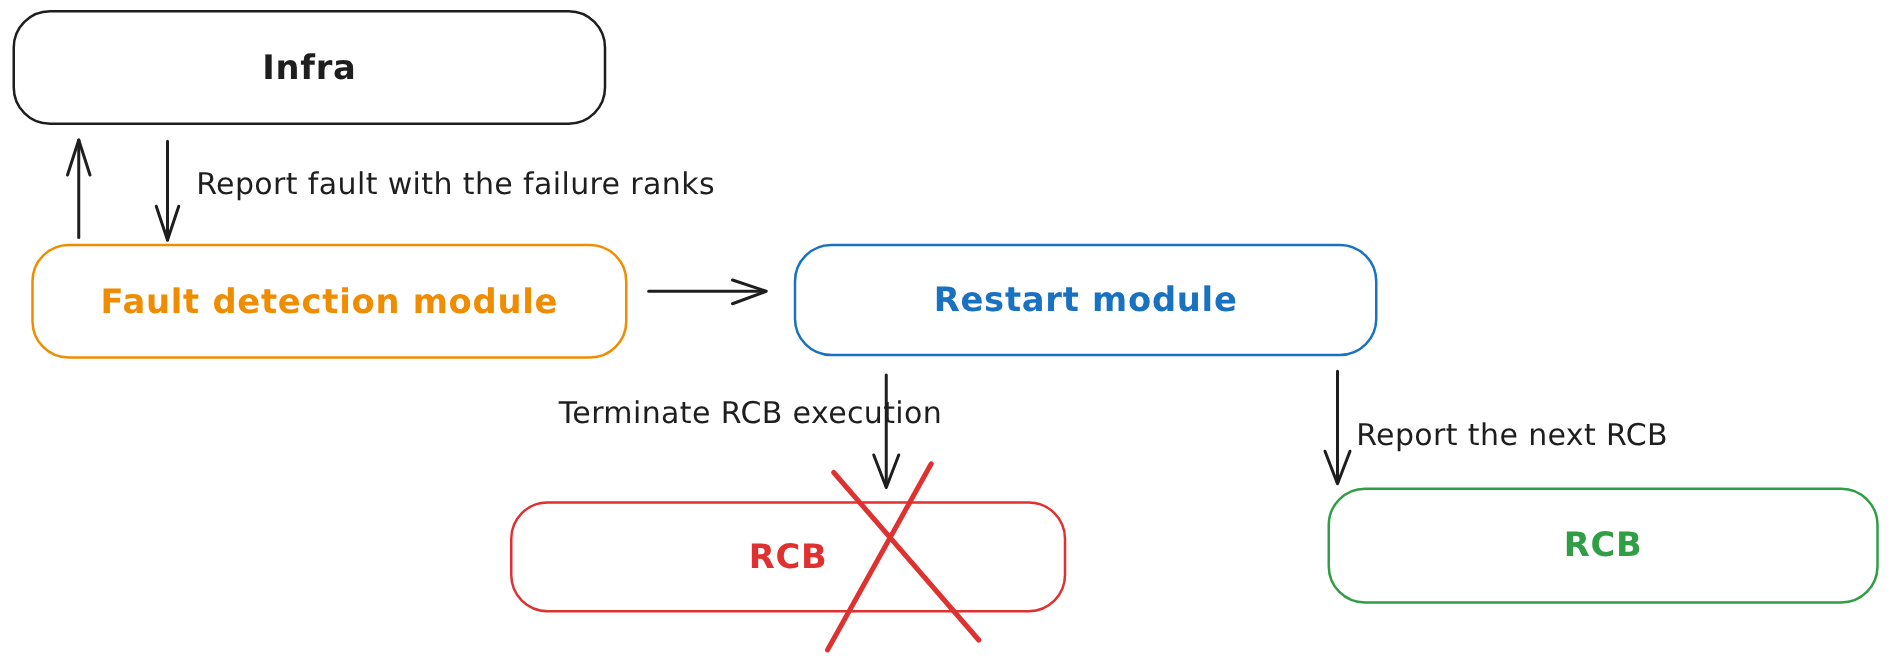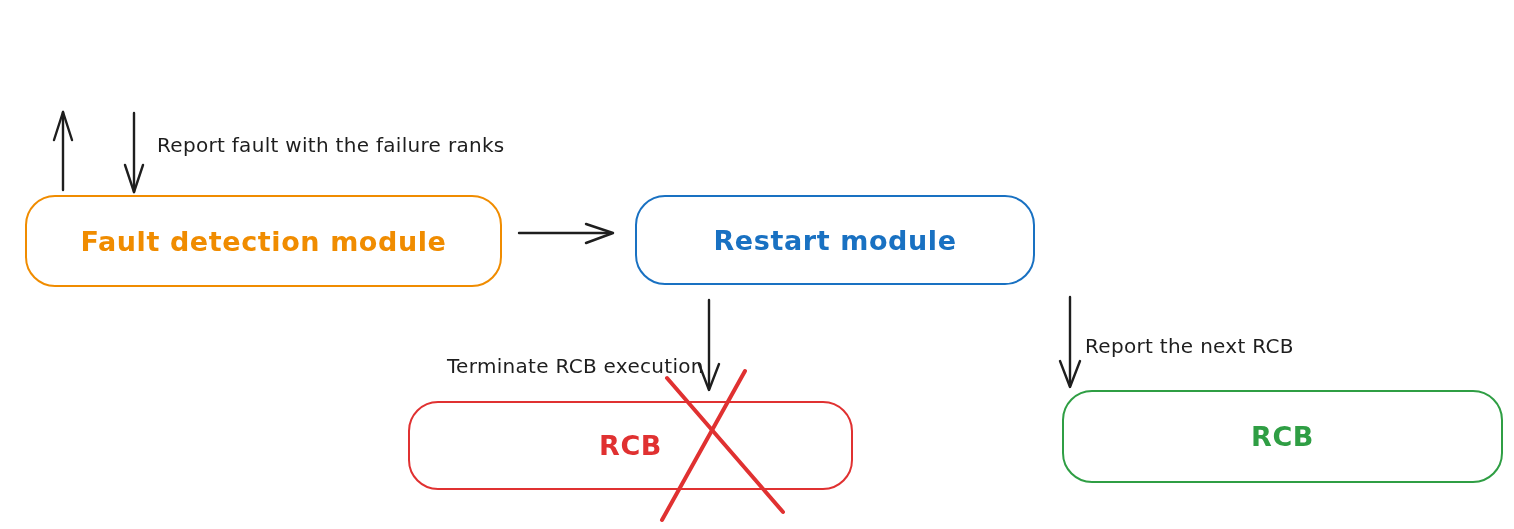--- a/index.html
+++ b/index.html
@@ -37,35 +37,35 @@
     display: flex;
     align-items: center;
     justify-content: center;
     font-size: 27px;
     font-weight: 600;
     letter-spacing: 0.6px;
     background: transparent;
   }
   .node-infra          { left: 10px;   top: 8px;   width: 475px; height: 92px; border-color: var(--ink);    color: var(--ink); }
   .node-fault          { left: 10px;   top: 195px; width: 477px; height: 92px; border-color: var(--orange); color: var(--orange); margin-left: 15px; }
-  .node-restart        { left: 635px;  top: 195px; width: 400px; height: 90px; border-color: var(--blue);   color: var(--blue); }
+  .node-restart        { left: 635px;  top: 195px; width: 467px; height: 90px; border-color: var(--blue);   color: var(--blue); }
   .node-rcb-terminated { left: 408px;  top: 401px; width: 445px; height: 89px; border-color: var(--red);    color: var(--red); }
   .node-rcb-next       { left: 1062px; top: 390px; width: 441px; height: 93px; border-color: var(--green);  color: var(--green); }
   .edge-label {
     position: absolute;
-    font-size: 20px;
+    font-size: 24px;
     font-weight: 500;
     color: var(--ink, #1e1e1e);
     letter-spacing: 0.3px;
     white-space: nowrap;
   }
   .label-report       { left: 157px;  top: 133px; }
   .label-terminate    { left: 447px;  top: 317px; line-height: 26px; }
   .label-restart-next { left: 1085px; top: 334px; }
-  .label-terminate span { display: block; margin-top: 36px; }
+  .label-terminate span { display: block; }
 </style>
 </head>
 <body>
 
 <div class="canvas">
 
   <svg class="overlay" viewBox="0 0 1514 529">
 
     <g>
       <line class="stroke-ink" x1="63" y1="190" x2="63" y2="112"></line>
@@ -91,20 +91,23 @@
       <line class="stroke-ink" x1="1070" y1="297" x2="1070" y2="386"></line>
       <polyline class="stroke-ink" points="1060,361 1070,387 1080,361"></polyline>
     </g>
 
     <g>
       <line class="stroke-red-x" x1="667" y1="378" x2="783" y2="512"></line>
       <line class="stroke-red-x" x1="745" y1="371" x2="662" y2="520"></line>
     </g>
   </svg>
 
+  <div class="node node-infra">
+    <span>Infra</span>
+  </div>
 
   <div class="node node-fault">
     <span>Fault detection module</span>
   </div>
 
   <div class="node node-restart">
     <span>Restart module</span>
   </div>
 
   <div class="node node-rcb-terminated">

